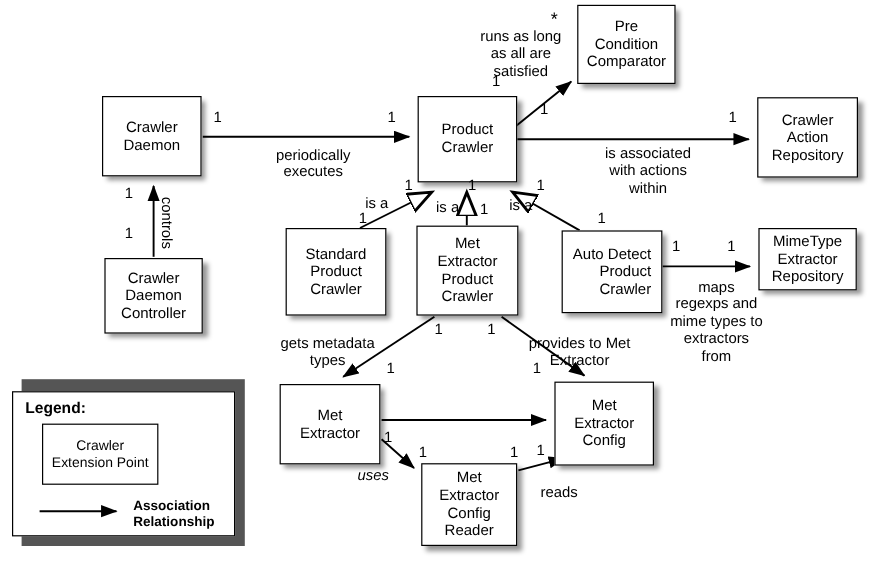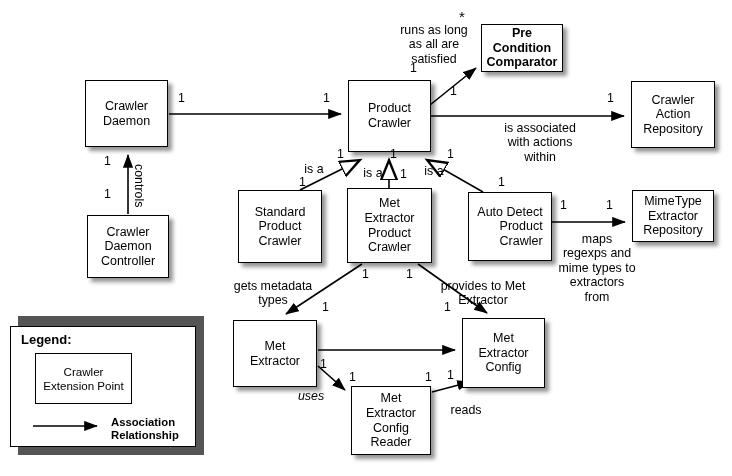--- a/index.html
+++ b/index.html
@@ -156,21 +156,21 @@
   <div class="node" style="left:85px; top:80px; width:83px; height:67px;">Crawler
 Daemon</div>
 
   <div class="node" style="left:87px; top:215px; width:82px; height:63px;">Crawler
 Daemon
 Controller</div>
 
   <div class="node" style="left:348px; top:80px; width:83px; height:72px;">Product
 Crawler</div>
 
-  <div class="node" style="left:481px; top:24px; width:82px; height:48px;font-weight:bold;">Pre
+  <div class="node" style="left:481px; top:4px; width:82px; height:66px;">Pre
 Condition
 Comparator</div>
 
   <div class="node" style="left:631px; top:81px; width:84px; height:67px;">Crawler
 Action
 Repository</div>
 
   <div class="node" style="left:238px; top:190px; width:84px; height:73px;">Standard
 Product
 Crawler</div>
@@ -193,20 +193,22 @@
 
   <div class="node" style="left:462px; top:318px; width:83px; height:70px;">Met
 Extractor
 Config</div>
 
   <div class="node" style="left:351px; top:386px; width:80px; height:69px;">Met
 Extractor
 Config
 Reader</div>
 
+  <div class="lbl" style="left:211px; top:122px; width:100px;">periodically
+executes</div>
 
   <div class="lbl rot" style="left:146px; top:164px; width:60px; text-align:left;">controls</div>
 
   <div class="lbl" style="left:389px; top:23px; width:90px;">runs as long
 as all are
 satisfied</div>
 
   <div class="lbl" style="left:490px; top:121px; width:100px;">is associated
 with actions
 within</div>

